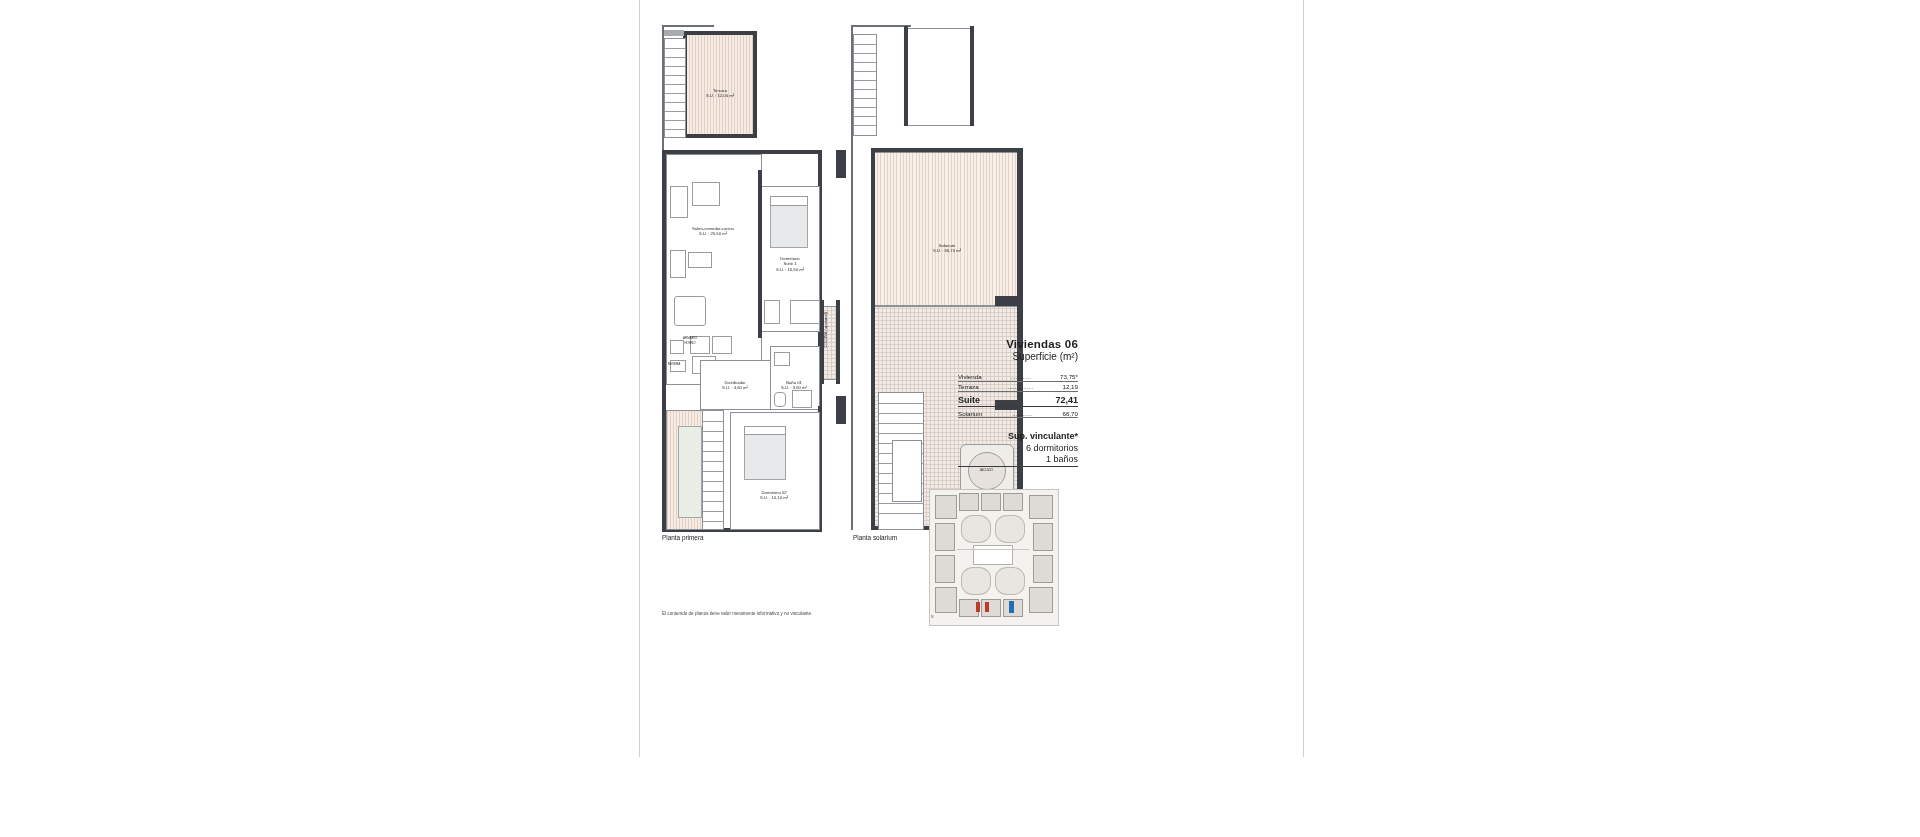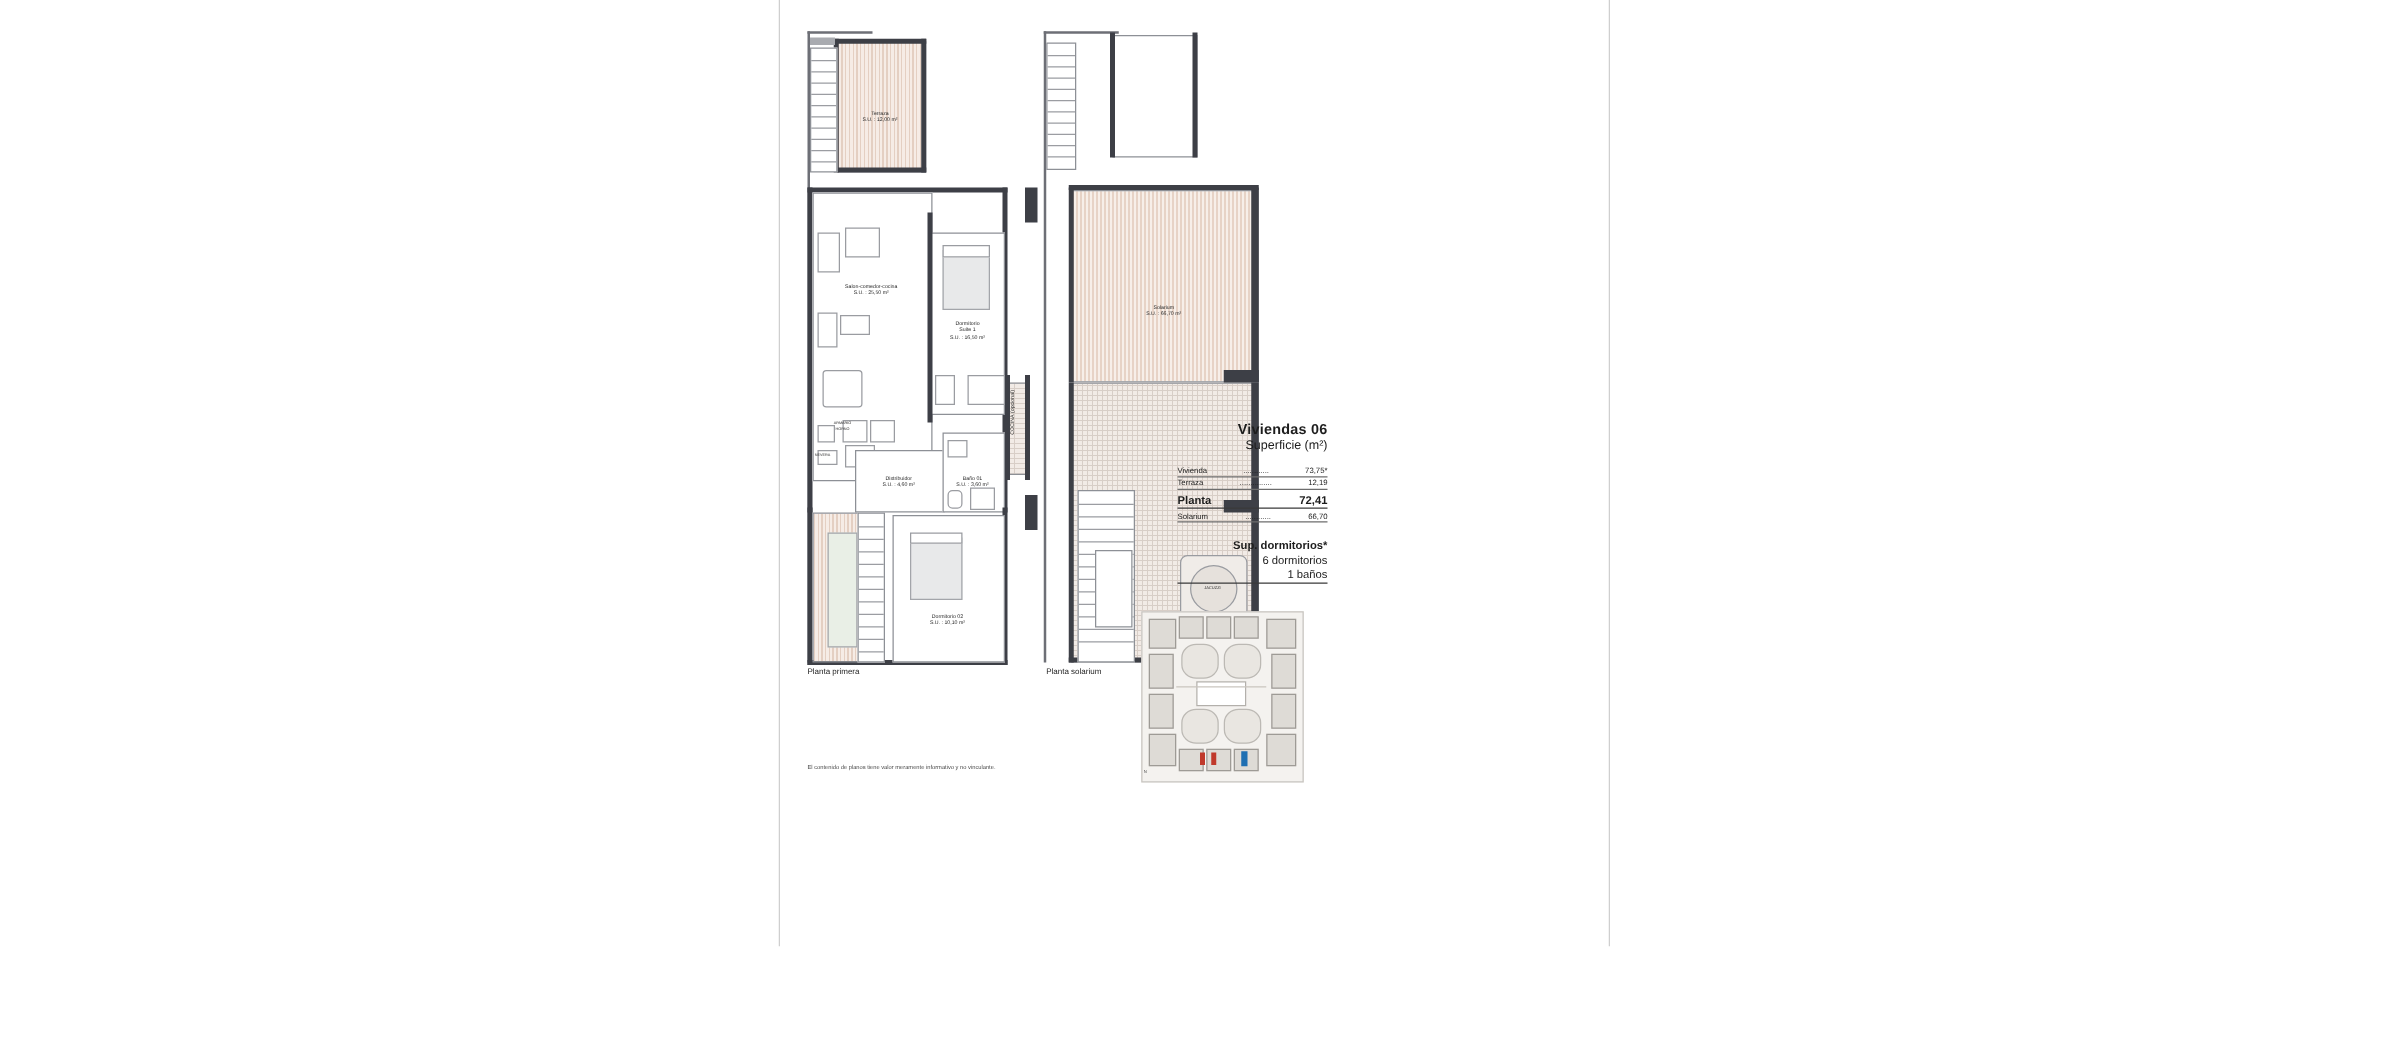--- a/index.html
+++ b/index.html
@@ -1,18 +1,18 @@
 <!DOCTYPE html>
 <html><head>
 <meta charset="utf-8">
 <style>
   html,body{margin:0;padding:0;background:#ffffff;}
   body{width:1920px;height:837px;font-family:"Liberation Sans",sans-serif;overflow:hidden;}
   .page{position:relative;width:1920px;height:837px;background:#ffffff;}
-  .sheet{position:absolute;left:623px;top:0;width:663px;height:757px;background:#ffffff;border-left:1px solid #cfcfcf;border-right:1px solid #cfcfcf;}
+  .sheet{position:absolute;left:639px;top:0;width:663px;height:757px;background:#ffffff;border-left:1px solid #cfcfcf;border-right:1px solid #cfcfcf;}
 
   
   .wall{position:absolute;background:#3d3f46;}
   .wallthin{position:absolute;background:#6d6f76;}
   .lt{position:absolute;background:#a9abb0;}
   .room{position:absolute;background:#ffffff;border:1px solid #8d9096;}
   .lbl{position:absolute;font-size:4.2px;line-height:5.4px;color:#2b2b2b;text-align:center;white-space:nowrap;}
   .furn{position:absolute;border:0.6px solid #9a9ca1;background:#ffffff;}
   .furnf{position:absolute;background:#e8e9ea;border:0.6px solid #a3a5aa;}
   .hatch-terr{position:absolute;background:
@@ -255,29 +255,29 @@
           <span>............</span>
           <span>73,75*</span>
         </div>
         <div class="r">
           <span>Terraza</span>
           <span>...............</span>
           <span>12,19</span>
         </div>
       </div>
       <div class="tot">
-        <span>Planta</span>
+        <span>Suite</span>
         <span>72,41</span>
       </div>
       <div class="sol">
         <span>Solarium</span>
         <span>............</span>
         <span>66,70</span>
       </div>
-      <div class="constr">Sup. dormitorios*</div>
+      <div class="constr">Sup. vinculante*</div>
       <div class="bed">6 dormitorios</div>
       <div class="bath">1 baños</div>
     </div>
 
     <div class="keyplan" style="left:289px;top:489px;">
       <div class="kp-bg"></div>
       <div class="kp-b" style="left:6px;top:6px;width:20px;height:22px;"></div>
       <div class="kp-b" style="left:30px;top:4px;width:18px;height:16px;"></div>
       <div class="kp-b" style="left:52px;top:4px;width:18px;height:16px;"></div>
       <div class="kp-b" style="left:74px;top:4px;width:18px;height:16px;"></div>

